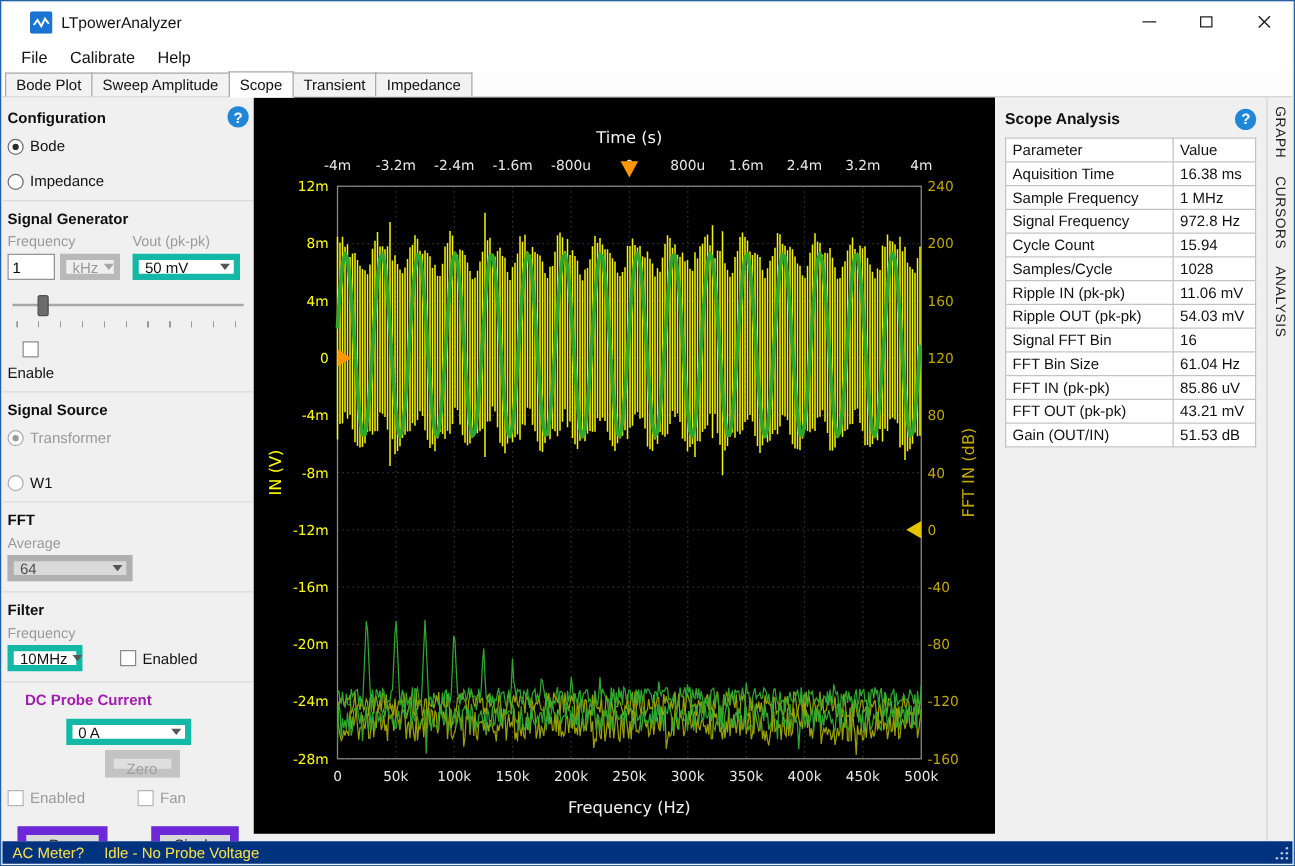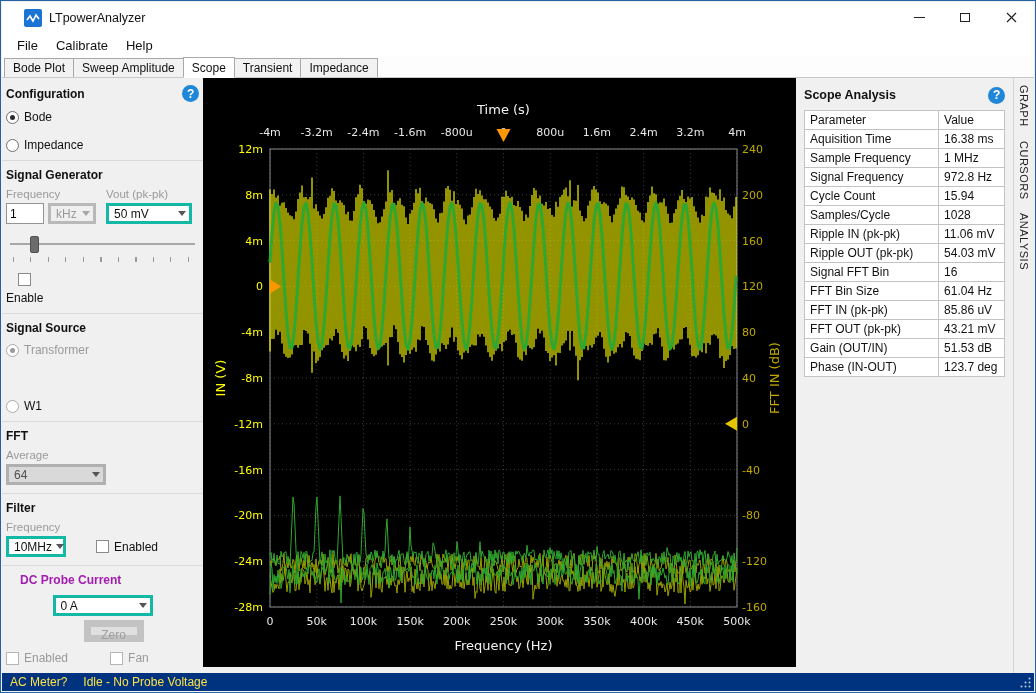--- a/index.html
+++ b/index.html
@@ -38,21 +38,21 @@
   .radio,.check{display:inline-flex;align-items:center;gap:5px;cursor:default;}
   .rcirc{width:13px;height:13px;border:1px solid #6e6e6e;border-radius:50%;background:#fff;position:relative;flex:none;}
   .rcirc.checked::after{content:"";position:absolute;left:3px;top:3px;width:5px;height:5px;border-radius:50%;background:#2b2b2b;}
   .rcirc.dim{border-color:#ababab;}
   .rcirc.dim.checked::after{background:#9a9a9a;}
   .cbox{width:13px;height:13px;border:1px solid #8a8a8a;background:#fff;flex:none;}
   .cbox.dim{border-color:#b5b5b5;}
   .lbl{font-size:12px;}
   .lbl.dim{color:#9a9a9a;}
   .txt{width:38px;height:21px;border:1px solid #949494;font:12px "Liberation Sans",sans-serif;padding:0 3px;background:#fff;}
-  .combo{height:21px;border:3px solid #14b8a6;background:#fff;display:inline-flex;align-items:center;justify-content:space-between;padding:0 3px 0 5px;font-size:12px;}
+  .combo{height:21px;border:5px solid #14b8a6;background:#fff;display:inline-flex;align-items:center;justify-content:space-between;padding:0 3px 0 5px;font-size:12px;}
   .combo .arr{width:0;height:0;border-left:4px solid transparent;border-right:4px solid transparent;border-top:5px solid #555;margin-left:4px;flex:none;}
   .combo.dis{background:#efefef;color:#9a9a9a;border-color:#b9b9b9;}
   .combo.dis .arr{border-top-color:#a5a5a5;}
   .combo.dis2{background:#d9d9d9;color:#4f4f4f;border-color:#b0b0b0;}
   .btn{height:24px;min-width:60px;background:#d9d9d9;border:7px solid #6d28d9;font:12px "Liberation Sans",sans-serif;color:#222;}
   .btn.dis{color:#9f9f9f;background:#dfdfdf;border-color:#c3c3c3;}
   .hrow{display:flex;align-items:center;gap:4px;}
   .two-col{display:flex;gap:10px;align-items:flex-end;}
   .runrow{display:flex;justify-content:space-between;padding:16px 8px 0;}
   .slider{margin:12px 4px 2px;height:27px;position:relative;}
@@ -177,21 +177,21 @@
           <div class="ticks"></div>
         </div>
         <label class="check mt8">
           <span class="cbox"></span>
           <span class="lbl">Enable</span>
         </label>
       </div>
 
       <div class="sec">
         <div class="sec-title">Signal Source</div>
-        <div class="mt8" style="display:flex;gap:42px;">
+        <div class="mt8" style="display:flex;gap:22px;">
           <label class="radio">
             <span class="rcirc dim checked"></span>
             <span class="lbl dim">Transformer</span>
           </label>
           <label class="radio">
             <span class="rcirc dim"></span>
             <span class="lbl">W1</span>
           </label>
         </div>
       </div>
@@ -625,24 +625,20 @@
               <td>85.86 uV</td>
             </tr>
             <tr>
               <td>FFT OUT (pk-pk)</td>
               <td>43.21 mV</td>
             </tr>
             <tr>
               <td>Gain (OUT/IN)</td>
               <td>51.53 dB</td>
             </tr>
-            <tr>
-              <td>Phase (IN-OUT)</td>
-              <td>123.7 deg</td>
-            </tr>
           </tbody>
       </table>
     </div>
 
     <div class="sidestrip" id="sidestrip">
         <div class="vtab">GRAPH</div>
         <div class="vtab">CURSORS</div>
         <div class="vtab">ANALYSIS</div>
       </div>
 

